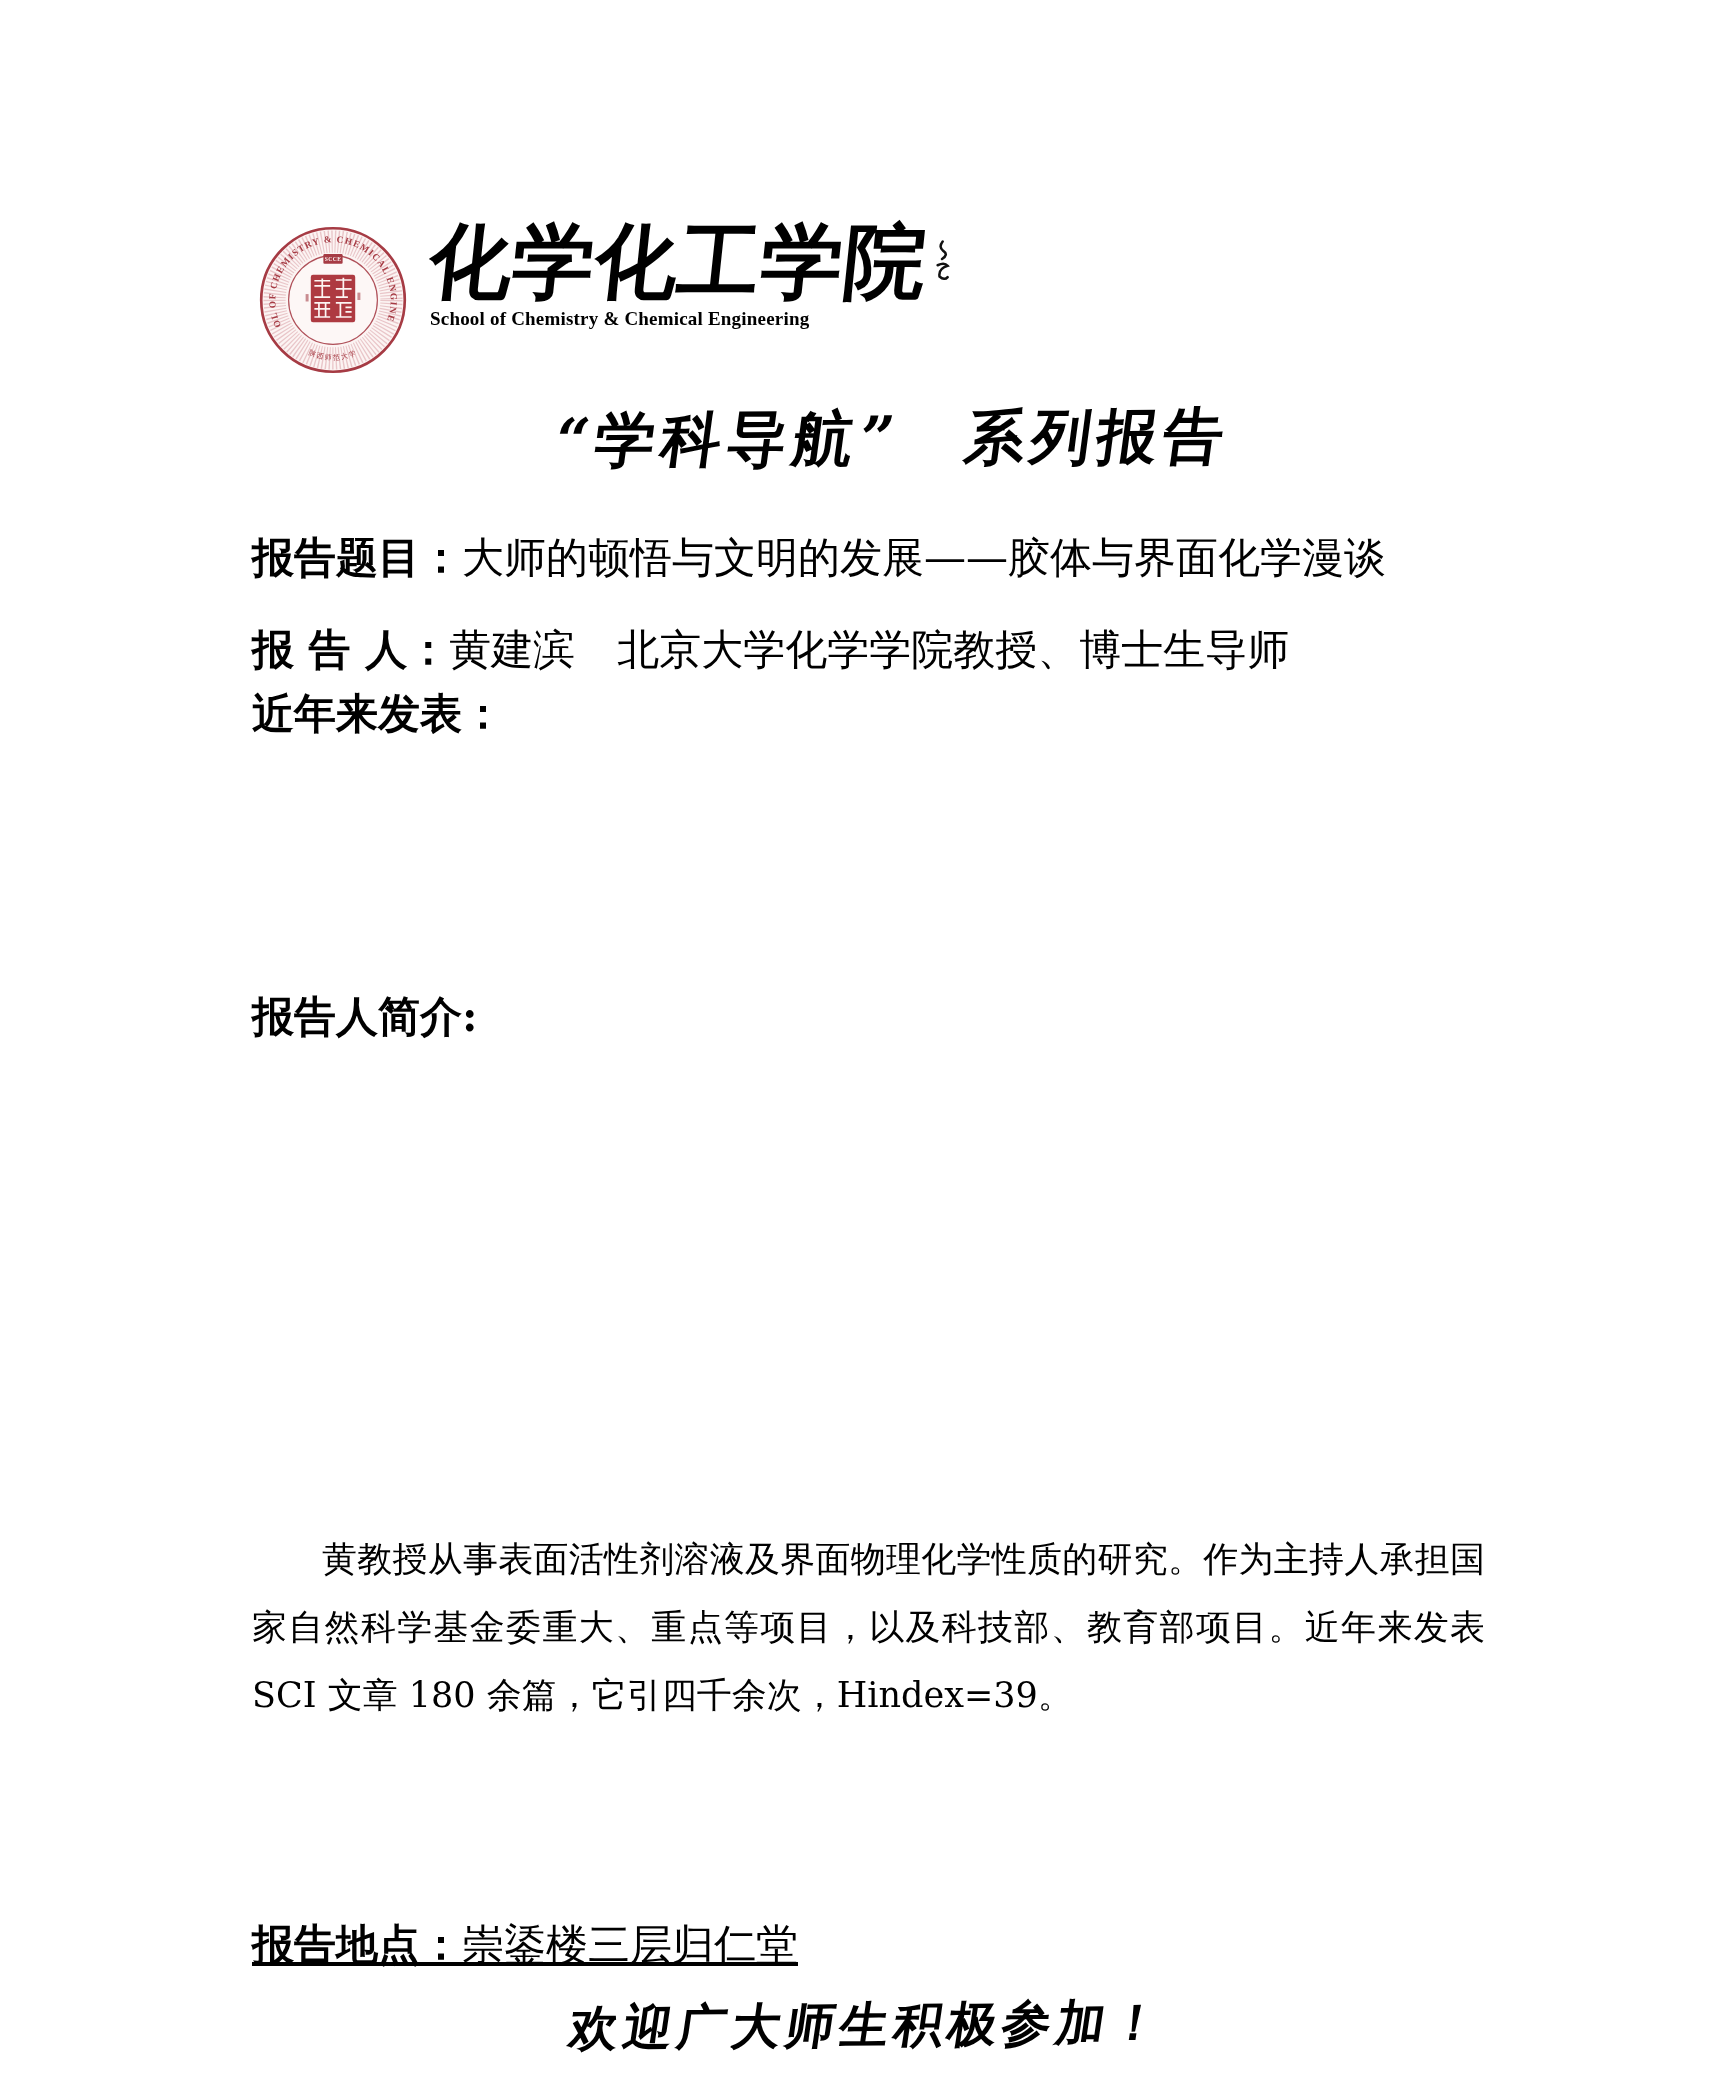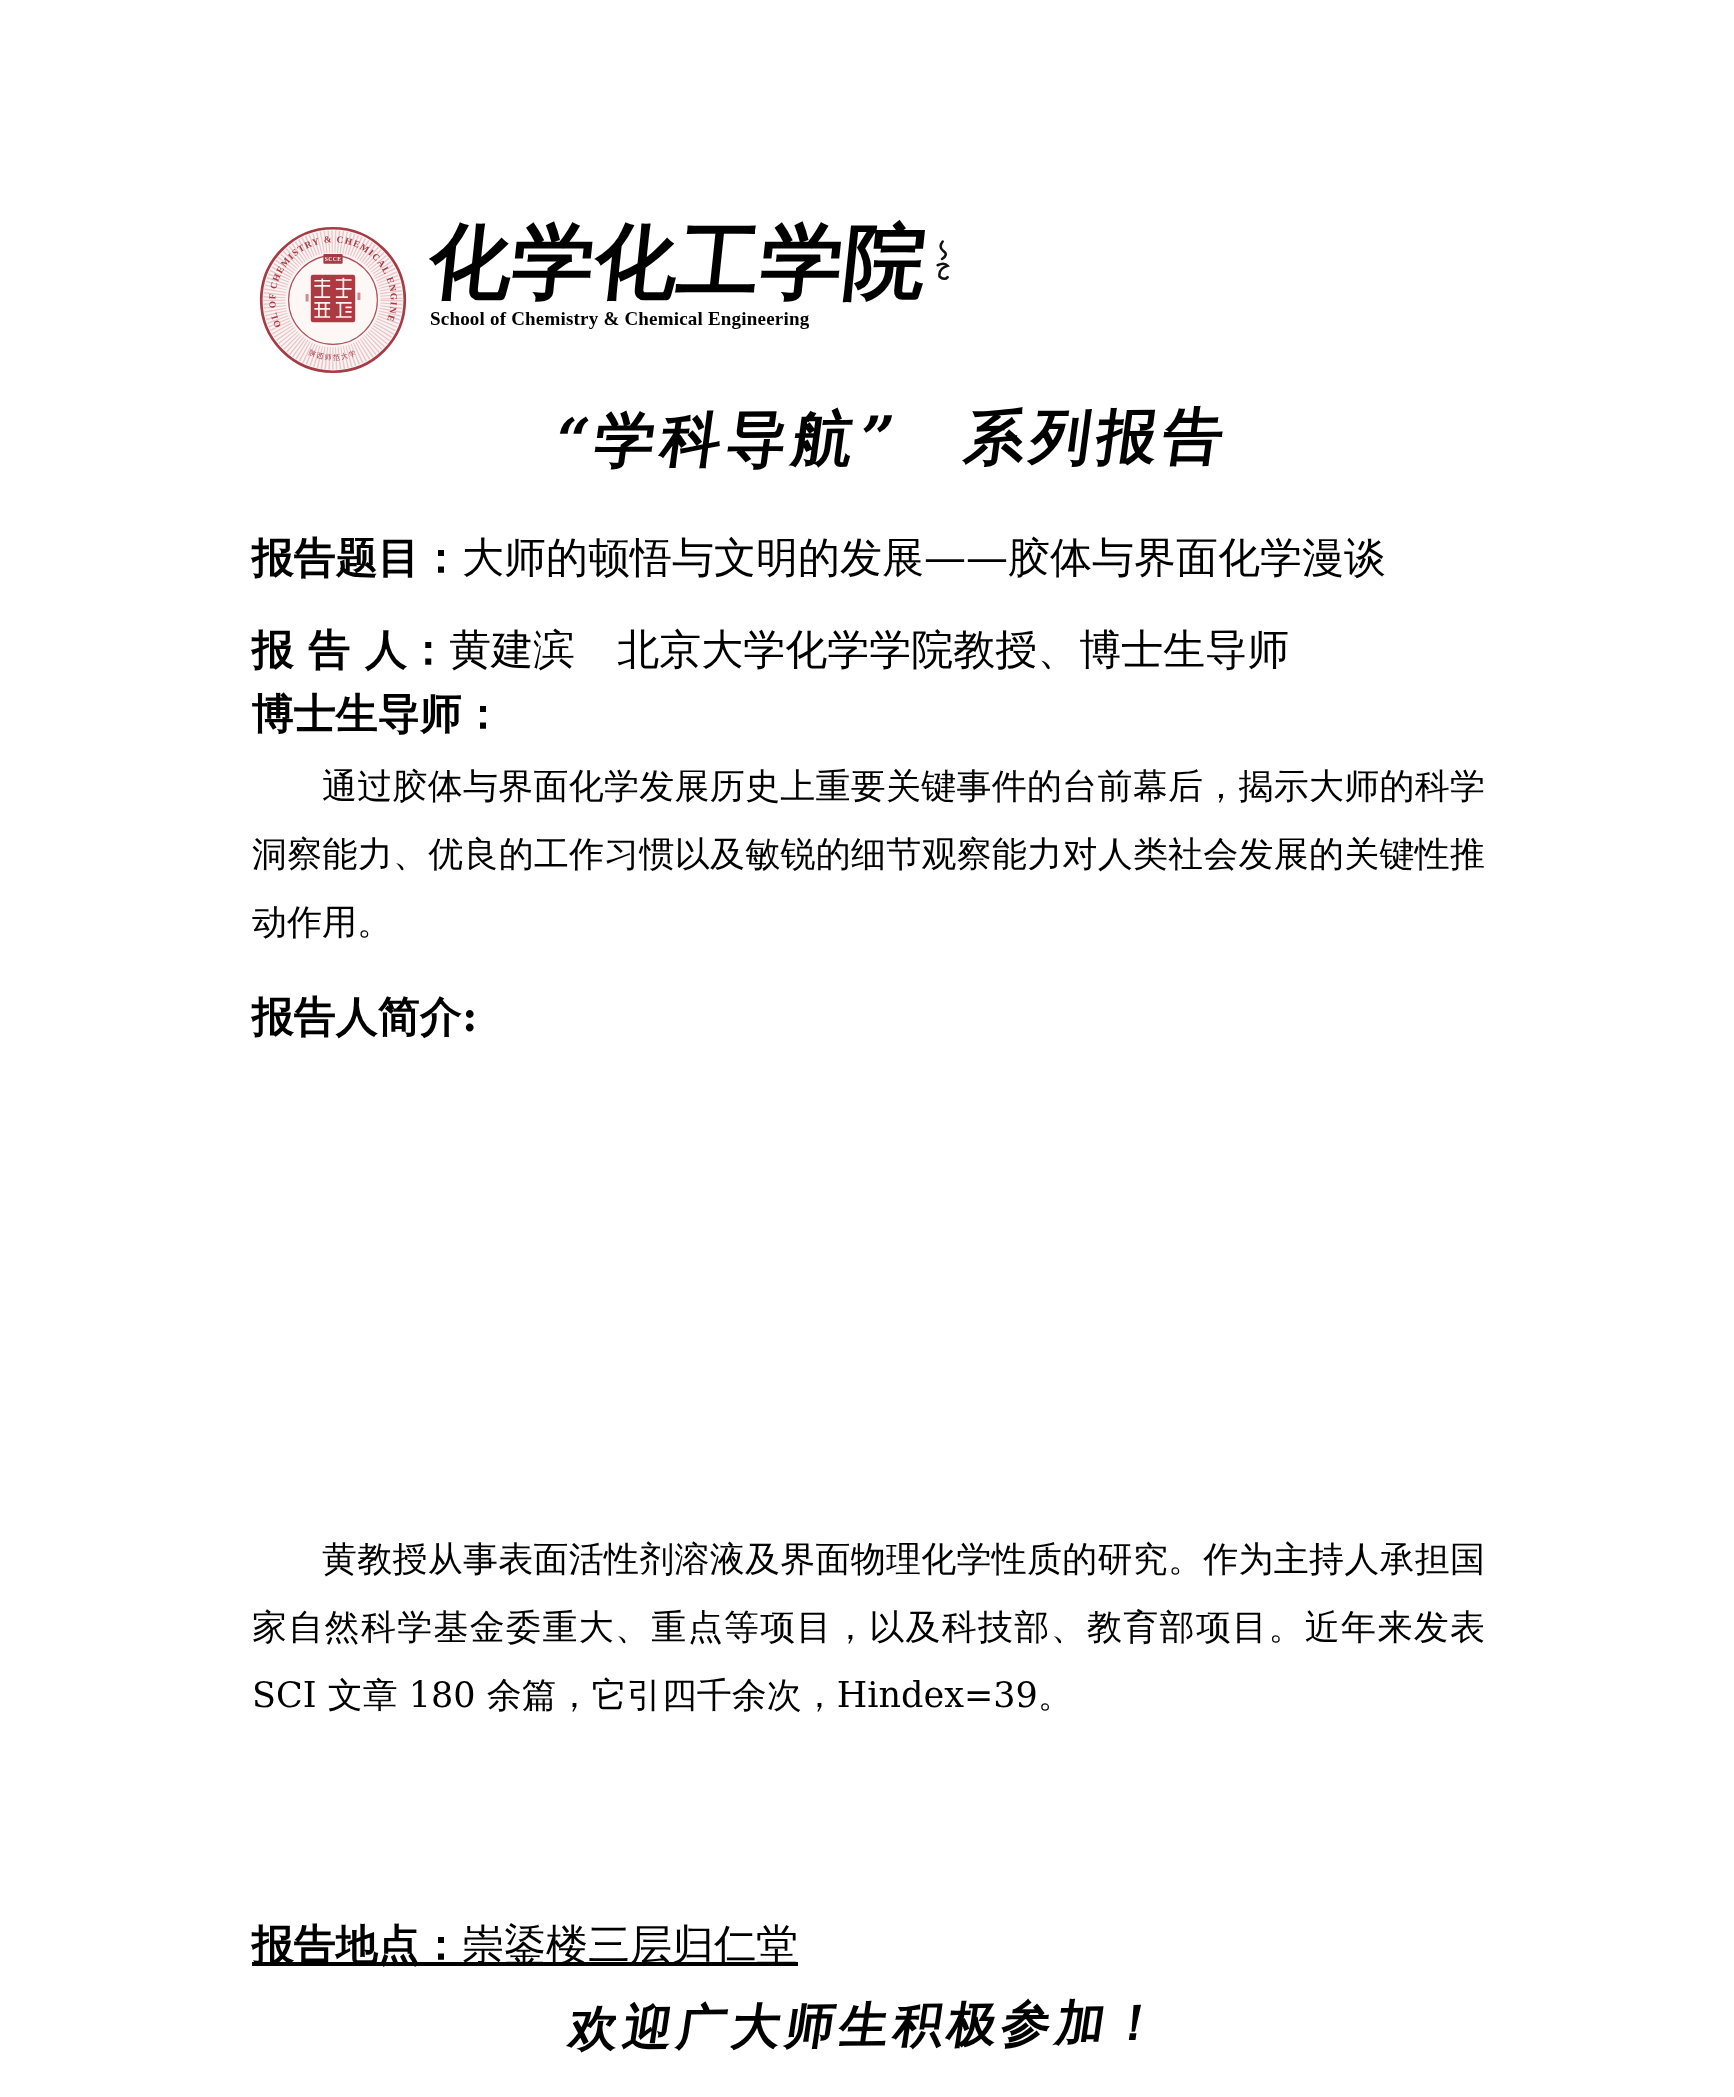--- a/index.html
+++ b/index.html
@@ -143,22 +143,21 @@
   </div>
 
   <div class="field f-topic">
     <span class="lab">报告题目：</span><span class="val">大师的顿悟与文明的发展——胶体与界面化学漫谈</span>
   </div>
 
   <div class="field f-speaker">
     <span class="lab">报 告 人：</span><span class="val">黄建滨　北京大学化学学院教授、博士生导师</span>
   </div>
 
-  <div class="sect-label h-abstract">博士生导师：</div>
-  <p class="para p-abstract">通过胶体与界面化学发展历史上重要关键事件的台前幕后，揭示大师的科学洞察能力、优良的工作习惯以及敏锐的细节观察能力对人类社会发展的关键性推动作用。</p>
+  <div class="sect-label h-abstract">近年来发表：</div>
 
   <div class="sect-label h-bio">报告人简介:</div>
   <p class="para p-bio2">黄教授从事表面活性剂溶液及界面物理化学性质的研究。作为主持人承担国家自然科学基金委重大、重点等项目，以及科技部、教育部项目。近年来发表 SCI 文章 180 余篇，它引四千余次，Hindex=39。</p>
 
 
   <div class="field f-venue">
     <span class="lab">报告地点：</span><span class="val">崇鋈楼三层归仁堂</span>
   </div>
 
   <div class="welcome-line">

